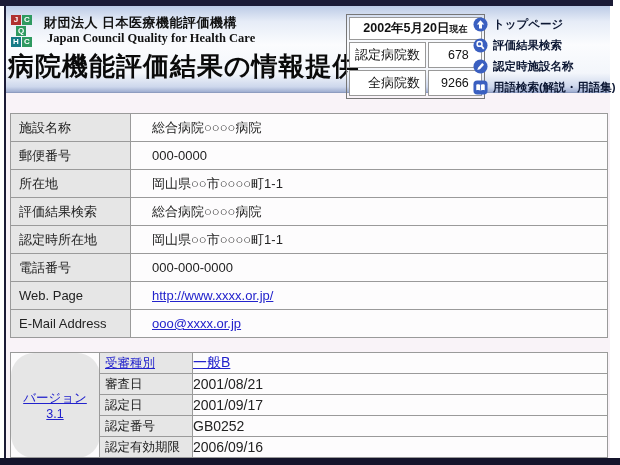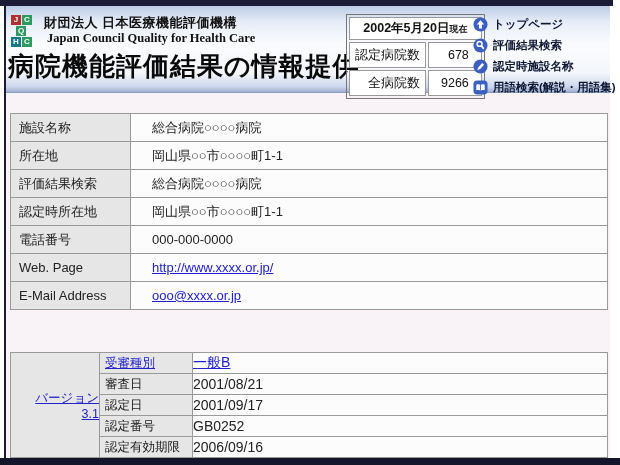--- a/index.html
+++ b/index.html
@@ -55,21 +55,21 @@
   table.grid { border-collapse:collapse; background:#fdfcfd; }
   table.grid td { border:1px solid #9a9a9a; font-size:13px; color:#222; vertical-align:middle; }
   .facility { position:absolute; left:4px; top:107px; width:598px; border:1px solid #808080; }
   .facility td.lbl { width:120px; padding-left:8px; }
   .facility td.val { padding-left:21px; }
   .facility tr { height:28px; }
 
   
   .cert { position:absolute; left:4px; top:346px; width:598px; border:1px solid #808080; }
   .cert tr { height:21px; }
-  .cert td.ver { width:89px; text-align:right; }
+  .cert td.ver { width:89px; text-align:center;border-radius:23px; }
   .cert td.lbl { width:93px; padding-left:5px; font-size:12.5px; }
   .cert td.val { font-size:14px;margin-top:36px; }
 
   a, .link { color:#2222cc; text-decoration:underline; cursor:pointer; }
   .ver-link span { display:block; font-size:12.5px; }
 </style>
 </head>
 <body>
 
 <div class="abs bar-top"></div>
@@ -142,20 +142,24 @@
     </div>
   </div>
 
   <table class="grid facility">
     <tbody>
         <tr>
       <td class="lbl dither">施設名称</td>
       <td class="val">総合病院○○○○病院</td>
     </tr>
     <tr>
+      <td class="lbl dither">郵便番号</td>
+      <td class="val">000-0000</td>
+    </tr>
+    <tr>
       <td class="lbl dither">所在地</td>
       <td class="val">岡山県○○市○○○○町1-1</td>
     </tr>
     <tr>
       <td class="lbl dither">評価結果検索</td>
       <td class="val">総合病院○○○○病院</td>
     </tr>
     <tr>
       <td class="lbl dither">認定時所在地</td>
       <td class="val">岡山県○○市○○○○町1-1</td>

